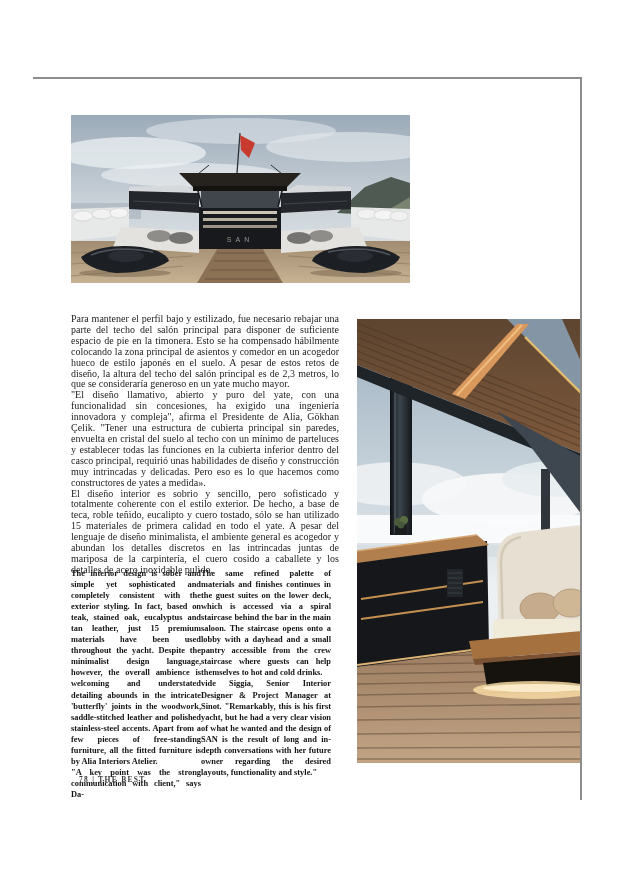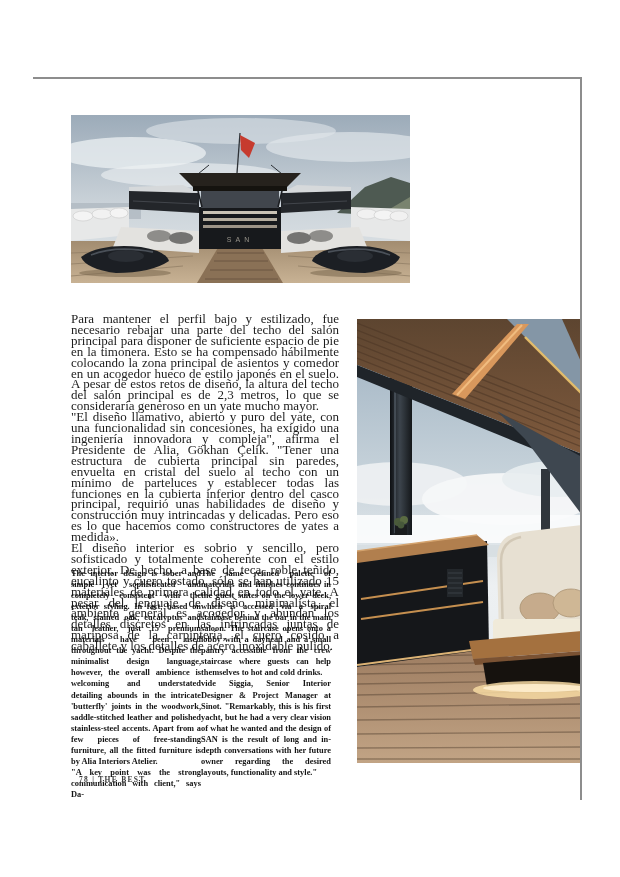--- a/index.html
+++ b/index.html
@@ -8,21 +8,21 @@
   .page { position:absolute; inset:0; width:620px; height:877px; background:#ffffff; overflow:hidden; }
 
   .rule-top { position:absolute; left:33px; top:77px; width:549px; height:2px; background:#8d8d8d; }
   .rule-right { position:absolute; left:580px; top:77px; width:2px; height:723px; background:#8d8d8d; }
 
   .photo-top { position:absolute; left:71px; top:115px; width:339px; height:168px; overflow:hidden; }
   .photo-right { position:absolute; left:357px; top:319px; width:225px; height:444px; overflow:hidden; }
   .photo-top svg, .photo-right svg { display:block; width:100%; height:100%; }
 
   .es-block { position:absolute; left:71px; top:314px; width:268px; text-align:justify;
-              font-size:13px; line-height:10.9px; color:#1c1c1c; hyphens:auto; }
+              font-size:10px; line-height:10.9px; color:#1c1c1c; hyphens:auto; }
   .es-block p { margin:0; }
 
   .en-block { position:absolute; left:71px; top:568px; width:268px; display:flex; gap:0; }
   .en-col { width:130px; text-align:justify; font-weight:bold; font-size:8.4px;
             line-height:11.05px; color:#141414; hyphens:auto; }
   .en-col p { margin:0; }
 
   .footer { position:absolute; left:71px; top:775px; font-size:7.5px; letter-spacing:1.3px;
             color:#3a3a3a; font-weight:bold;margin-left:8px; }
 </style>

